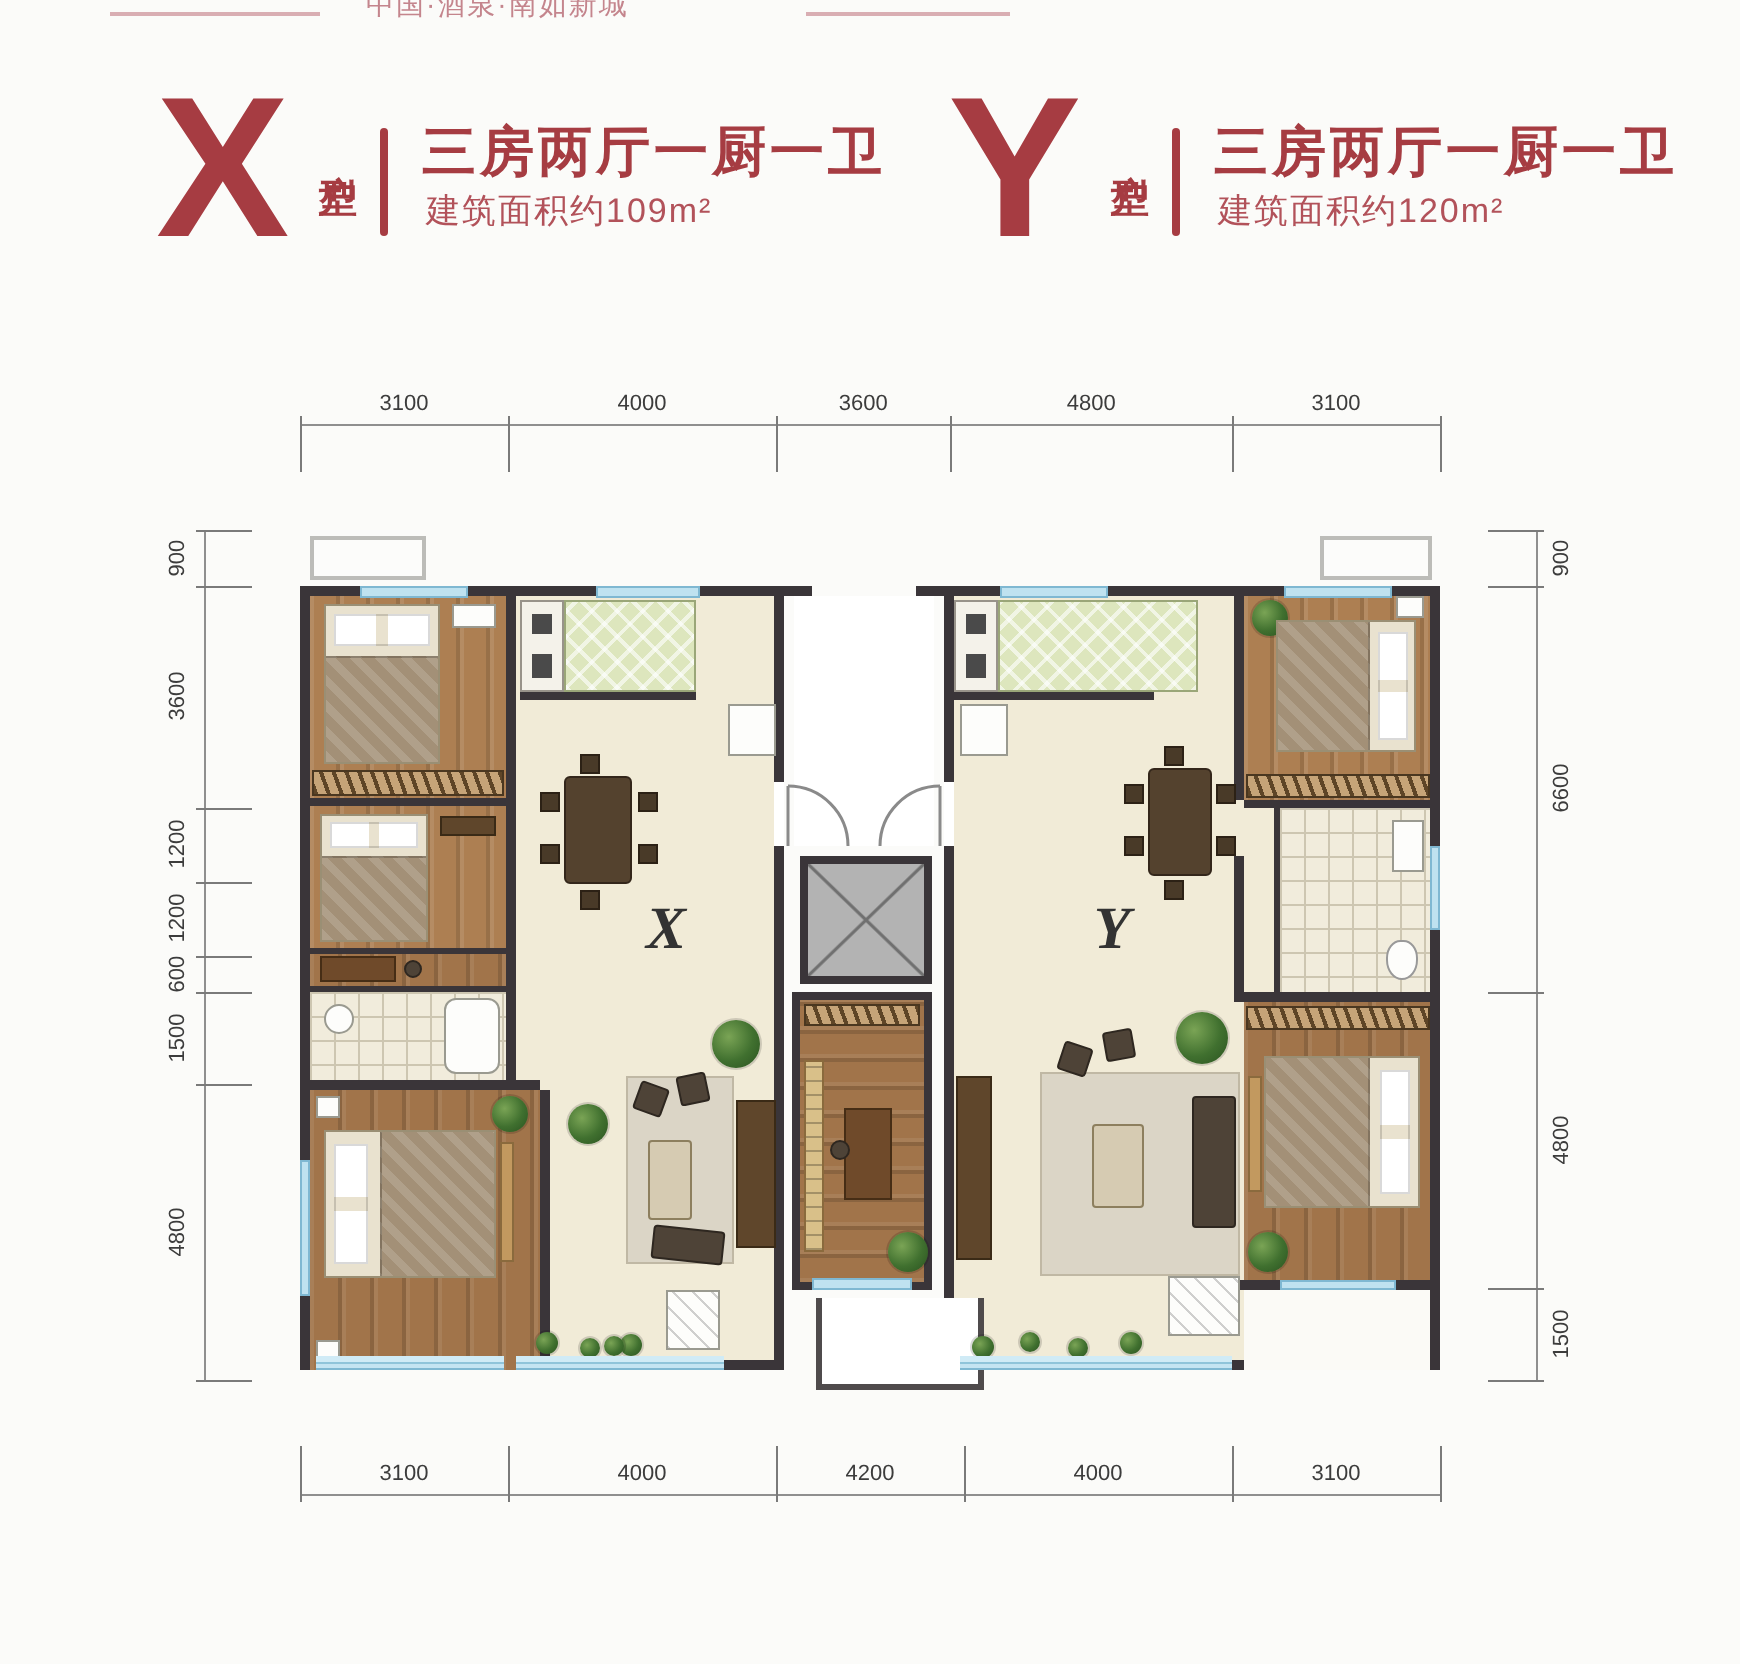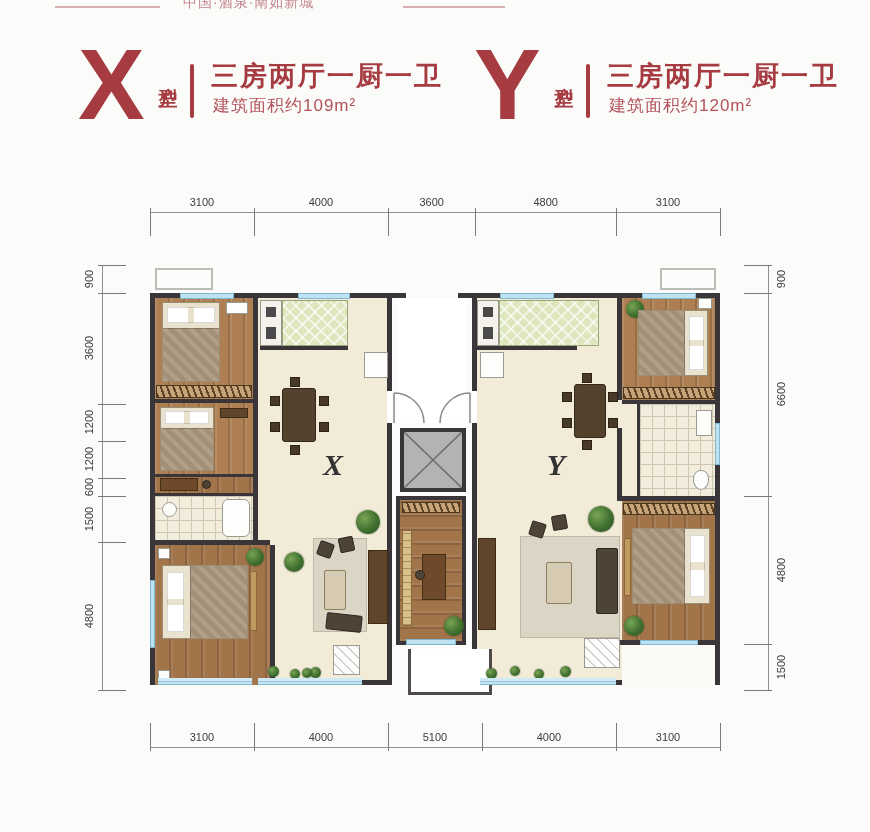--- a/index.html
+++ b/index.html
@@ -248,21 +248,21 @@
       <div class="dlab" style="left: 648.029px; top: 195px;">3100</div>
       <div class="dline" style="left: 150px; top: 747px; width: 570px; height: 1px;"></div>
       <div class="dtick" style="left: 150px; top: 723px; width: 1px; height: 28px;"></div>
       <div class="dtick" style="left: 253.941px; top: 723px; width: 1px; height: 28px;"></div>
       <div class="dtick" style="left: 388.059px; top: 723px; width: 1px; height: 28px;"></div>
       <div class="dtick" style="left: 481.941px; top: 723px; width: 1px; height: 28px;"></div>
       <div class="dtick" style="left: 616.059px; top: 723px; width: 1px; height: 28px;"></div>
       <div class="dtick" style="left: 720px; top: 723px; width: 1px; height: 28px;"></div>
       <div class="dlab" style="left: 181.971px; top: 730px;">3100</div>
       <div class="dlab" style="left: 301px; top: 730px;">4000</div>
-      <div class="dlab" style="left: 415px; top: 730px;">5100</div>
+      <div class="dlab" style="left: 415px; top: 730px;">4200</div>
       <div class="dlab" style="left: 529px; top: 730px;">4000</div>
       <div class="dlab" style="left: 648.029px; top: 730px;">3100</div>
       <div class="dline" style="left: 102px; top: 265px; width: 1px; height: 425px;"></div>
       <div class="dtick" style="left: 98px; top: 265px; width: 28px; height: 1px;"></div>
       <div class="dtick" style="left: 98px; top: 292.717px; width: 28px; height: 1px;"></div>
       <div class="dtick" style="left: 98px; top: 403.587px; width: 28px; height: 1px;"></div>
       <div class="dtick" style="left: 98px; top: 440.543px; width: 28px; height: 1px;"></div>
       <div class="dtick" style="left: 98px; top: 477.5px; width: 28px; height: 1px;"></div>
       <div class="dtick" style="left: 98px; top: 495.978px; width: 28px; height: 1px;"></div>
       <div class="dtick" style="left: 98px; top: 542.174px; width: 28px; height: 1px;"></div>

